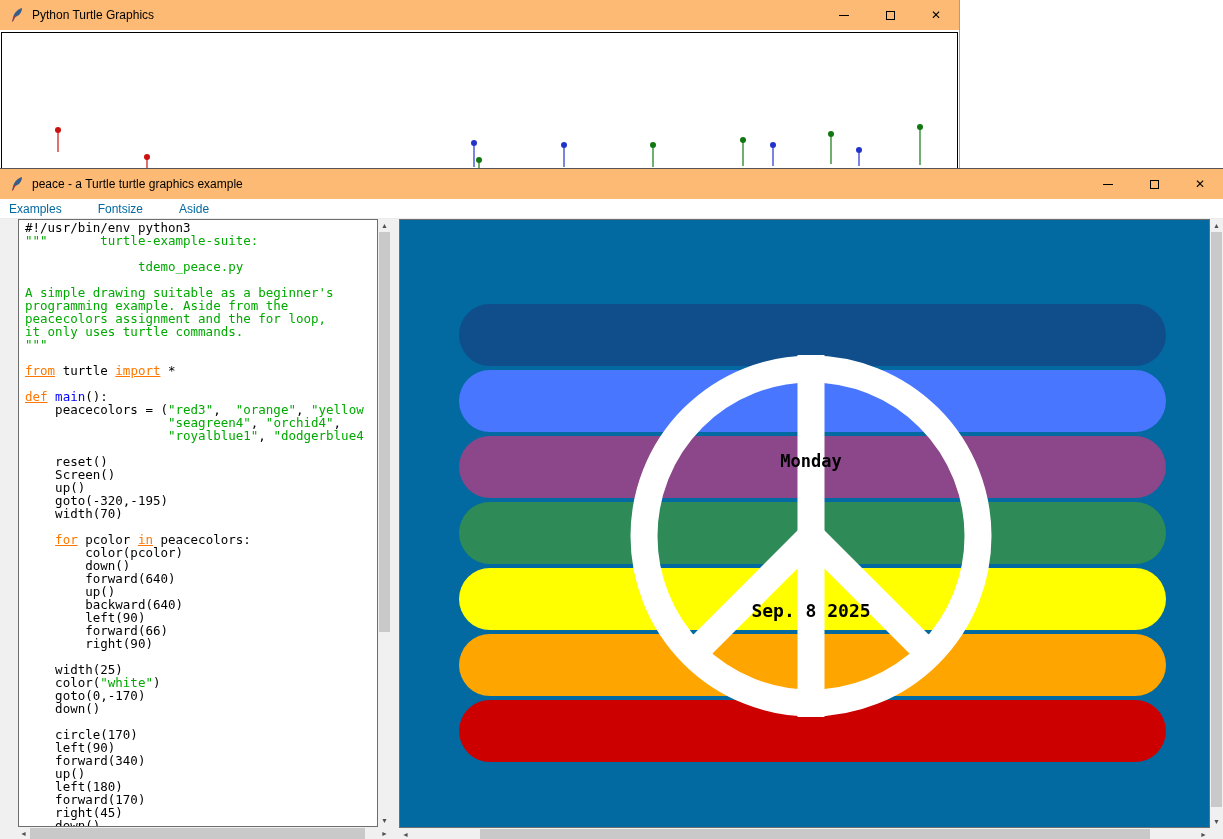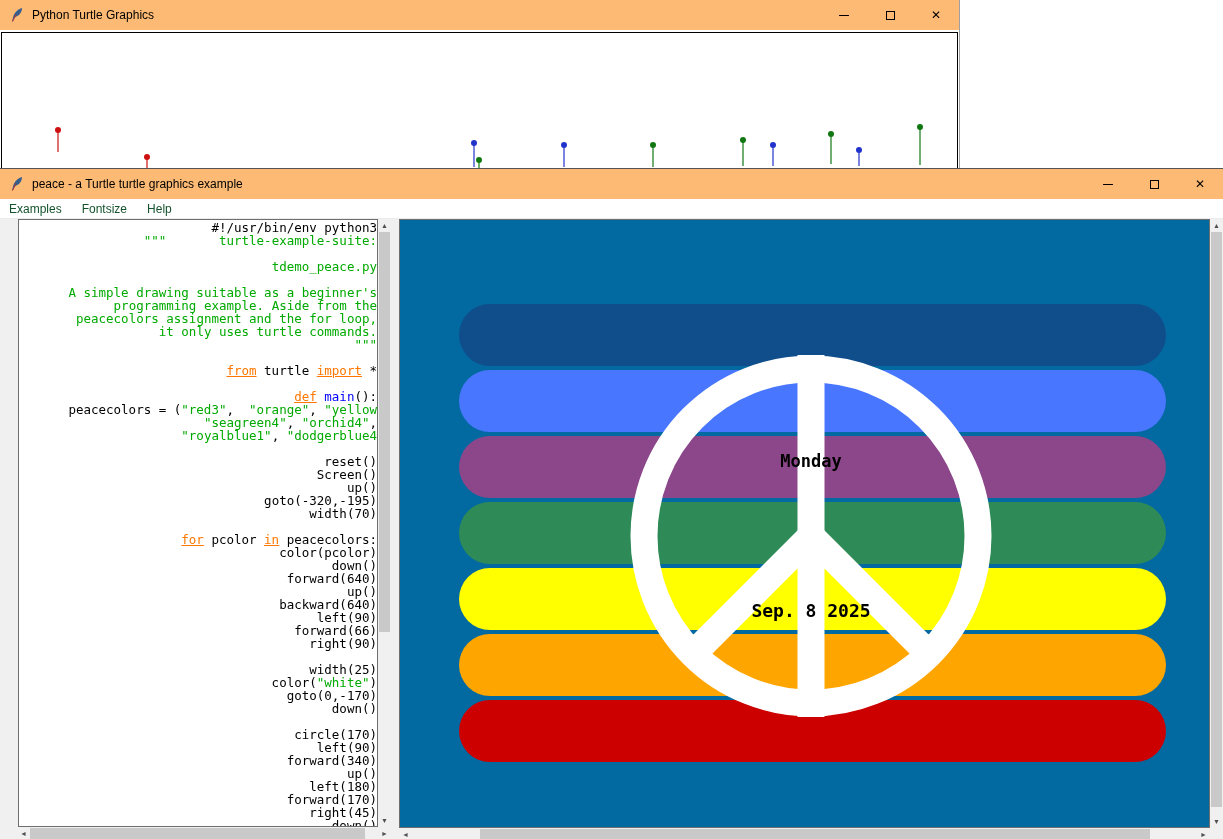--- a/index.html
+++ b/index.html
@@ -20,29 +20,29 @@
   
   #back-window { left:0; top:0; width:960px; height:168px; border-right:1px solid #a0a0a0; }
   #back-canvas { position:absolute; left:1px; top:32px; width:957px; height:136px;
                  background:#fff; border:1px solid #000; border-bottom:none; overflow:hidden; }
 
   
   #front-window { left:0; top:168px; width:1223px; height:671px; border-top:1px solid #555;
                   background:#f0f0f0; overflow:hidden; }
   #menubar { position:absolute; top:30px; left:0; right:0; height:20px; background:#fff;
              border-bottom:1px solid #ececec; display:flex; align-items:center; }
-  .menu-item { font-size:12px; color:#14532d; padding:0 10px; line-height:20px; }
+  .menu-item { font-size:12px; color:#0369a1; padding:0 18px; line-height:20px; }
   .menu-item:first-child { padding-left:9px; }
 
   
   #code-pane { position:absolute; left:18px; top:50px; width:360px; height:608px;
                background:#fff; border:1px solid #6e6e6e; overflow:hidden; }
   #code-text { position:absolute; left:6px; top:1px; width:352px;
                font-family:"DejaVu Sans Mono", monospace; font-size:12.5px; line-height:13px;
-               white-space:pre;text-align:right; }
+               white-space:pre; }
   .code-line { height:13px; white-space:pre; }
   .tok-n { color:#000000; }
   .tok-k { color:var(--kw,#ff7700);text-decoration:underline; }
   .tok-s { color:var(--str,#00aa00); }
   .tok-d { color:var(--def,#0000ff); }
 
   
   #canvas-pane { position:absolute; left:399px; top:50px; width:811px; height:609px;
                  background:#0369a1; border:1px solid #6e6e6e; overflow:hidden; }
   #stripes { position:absolute; left:0; top:0; width:811px; height:609px; }
@@ -131,21 +131,21 @@
         </div>
       <div class="win-btn">
           <span class="glyph-close">✕</span>
         </div>
     </div>
   </div>
 
   <div id="menubar">
     <span class="menu-item">Examples</span>
     <span class="menu-item">Fontsize</span>
-    <span class="menu-item">Help</span>
+    <span class="menu-item">Aside</span>
   </div>
 
   <div id="code-pane">
     <div id="code-text"><div class="code-line"><span class="tok-n">#!/usr/bin/env python3</span></div><div class="code-line"><span class="tok-s">"""       turtle-example-suite:</span></div><div class="code-line">&nbsp;</div><div class="code-line"><span class="tok-s">               tdemo_peace.py</span></div><div class="code-line">&nbsp;</div><div class="code-line"><span class="tok-s">A simple drawing suitable as a beginner's</span></div><div class="code-line"><span class="tok-s">programming example. Aside from the</span></div><div class="code-line"><span class="tok-s">peacecolors assignment and the for loop,</span></div><div class="code-line"><span class="tok-s">it only uses turtle commands.</span></div><div class="code-line"><span class="tok-s">"""</span></div><div class="code-line">&nbsp;</div><div class="code-line"><span class="tok-k">from</span><span class="tok-n"> turtle </span><span class="tok-k">import</span><span class="tok-n"> *</span></div><div class="code-line">&nbsp;</div><div class="code-line"><span class="tok-k">def</span><span class="tok-n"> </span><span class="tok-d">main</span><span class="tok-n">():</span></div><div class="code-line"><span class="tok-n">    peacecolors = (</span><span class="tok-s">"red3"</span><span class="tok-n">,  </span><span class="tok-s">"orange"</span><span class="tok-n">, </span><span class="tok-s">"yellow</span></div><div class="code-line"><span class="tok-n">                   </span><span class="tok-s">"seagreen4"</span><span class="tok-n">, </span><span class="tok-s">"orchid4"</span><span class="tok-n">,</span></div><div class="code-line"><span class="tok-n">                   </span><span class="tok-s">"royalblue1"</span><span class="tok-n">, </span><span class="tok-s">"dodgerblue4</span></div><div class="code-line">&nbsp;</div><div class="code-line"><span class="tok-n">    reset()</span></div><div class="code-line"><span class="tok-n">    Screen()</span></div><div class="code-line"><span class="tok-n">    up()</span></div><div class="code-line"><span class="tok-n">    goto(-320,-195)</span></div><div class="code-line"><span class="tok-n">    width(70)</span></div><div class="code-line">&nbsp;</div><div class="code-line"><span class="tok-n">    </span><span class="tok-k">for</span><span class="tok-n"> pcolor </span><span class="tok-k">in</span><span class="tok-n"> peacecolors:</span></div><div class="code-line"><span class="tok-n">        color(pcolor)</span></div><div class="code-line"><span class="tok-n">        down()</span></div><div class="code-line"><span class="tok-n">        forward(640)</span></div><div class="code-line"><span class="tok-n">        up()</span></div><div class="code-line"><span class="tok-n">        backward(640)</span></div><div class="code-line"><span class="tok-n">        left(90)</span></div><div class="code-line"><span class="tok-n">        forward(66)</span></div><div class="code-line"><span class="tok-n">        right(90)</span></div><div class="code-line">&nbsp;</div><div class="code-line"><span class="tok-n">    width(25)</span></div><div class="code-line"><span class="tok-n">    color(</span><span class="tok-s">"white"</span><span class="tok-n">)</span></div><div class="code-line"><span class="tok-n">    goto(0,-170)</span></div><div class="code-line"><span class="tok-n">    down()</span></div><div class="code-line">&nbsp;</div><div class="code-line"><span class="tok-n">    circle(170)</span></div><div class="code-line"><span class="tok-n">    left(90)</span></div><div class="code-line"><span class="tok-n">    forward(340)</span></div><div class="code-line"><span class="tok-n">    up()</span></div><div class="code-line"><span class="tok-n">    left(180)</span></div><div class="code-line"><span class="tok-n">    forward(170)</span></div><div class="code-line"><span class="tok-n">    right(45)</span></div><div class="code-line"><span class="tok-n">    down()</span></div></div>
   </div>
 
   <div class="scrollbar sb-v" id="left-vscroll">
     <div class="sb-arrow" style="top:0;">▲</div>
     <div class="sb-thumb" style="top:13px; height:400px;"></div>
     <div class="sb-arrow" style="bottom:0;">▼</div>

